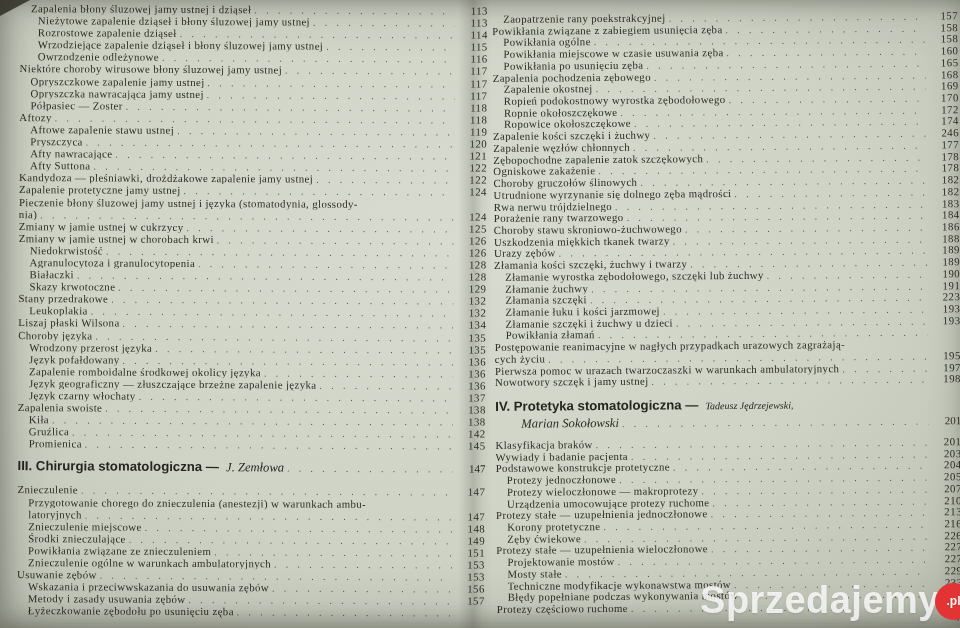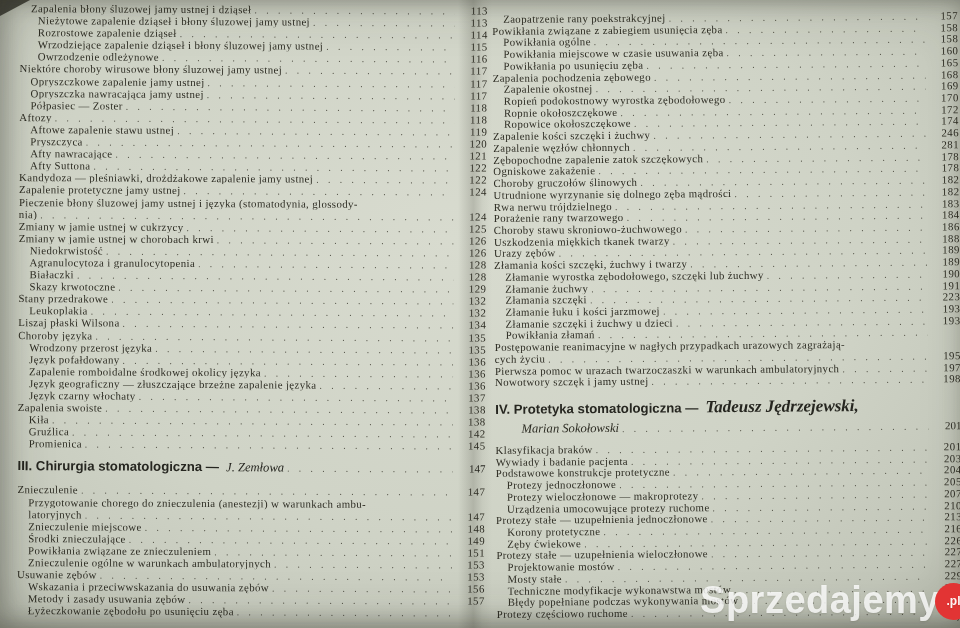--- a/index.html
+++ b/index.html
@@ -23,21 +23,21 @@
   .heading{display:flex;align-items:baseline;margin:9px 0 9px;white-space:nowrap;overflow:hidden;
     font-family:"Liberation Sans", sans-serif;font-weight:bold;font-size:13.2px;color:#262620;}
   .heading .author{font-weight:normal;font-style:italic;font-size:12.6px;margin-left:7px;
     font-family:"Liberation Serif", serif;}
   .heading .dots{flex:1 1 auto;overflow:hidden;color:#4a493e;letter-spacing:3.5px;margin:0 3px;
     font-size:9.5px;font-weight:normal;font-family:"Liberation Serif", serif;}
   .heading .pg{flex:0 0 30px;text-align:right;font-family:"Liberation Serif", serif;font-weight:normal;font-size:11px;}
   .heading2{margin:10px 0 8px;}
   .heading2 .line1{display:flex;align-items:baseline;font-family:"Liberation Sans", sans-serif;
     font-weight:bold;font-size:13.2px;color:#262620;white-space:nowrap;overflow:hidden;}
-  .heading2 .line1 .author{font-weight:bold;font-style:italic;font-size:17px;margin-left:7px;
+  .heading2 .line1 .author{font-weight:normal;font-style:italic;font-size:10px;margin-left:7px;
     font-family:"Liberation Serif", serif;}
   .heading2 .line2{display:flex;align-items:baseline;padding-left:26px;font-style:italic;font-size:12.6px;
     color:#2d2c23;margin-top:3px;white-space:nowrap;overflow:hidden;}
   .heading2 .line2 .dots{flex:1 1 auto;overflow:hidden;color:#4a493e;letter-spacing:3.5px;margin:0 3px;
     font-size:9.5px;font-style:normal;}
   .heading2 .line2 .pg{flex:0 0 30px;text-align:right;font-style:normal;font-size:11px;}
   .gutter{position:absolute;left:458px;top:0;bottom:0;width:34px;pointer-events:none;
     background:linear-gradient(90deg, rgba(52,52,42,0) 0%, rgba(52,52,42,0.20) 45%, rgba(52,52,42,0.06) 72%, rgba(52,52,42,0) 100%);}
   .vignette{position:absolute;inset:0;pointer-events:none;
     box-shadow:inset 0 0 55px rgba(42,42,32,0.22), inset -14px 0 22px rgba(42,42,32,0.25), inset 12px 0 18px rgba(42,42,32,0.14), inset 0 -10px 18px rgba(42,42,32,0.10);}
@@ -354,21 +354,21 @@
         <span class="pg">174</span>
       </div>
       <div class="row ind0">
         <span class="t">Zapalenie kości szczęki i żuchwy</span>
         <span class="dots">. . . . . . . . . . . . . . . . . . . . . . . . . . . . . . . . . . . . . . . . . . . . . . . . . . . . . . . . . . . . . . . . . . . . . . </span>
         <span class="pg">246</span>
       </div>
       <div class="row ind0">
         <span class="t">Zapalenie węzłów chłonnych</span>
         <span class="dots">. . . . . . . . . . . . . . . . . . . . . . . . . . . . . . . . . . . . . . . . . . . . . . . . . . . . . . . . . . . . . . . . . . . . . . </span>
-        <span class="pg">281</span>
+        <span class="pg">177</span>
       </div>
       <div class="row ind0">
         <span class="t">Zębopochodne zapalenie zatok szczękowych</span>
         <span class="dots">. . . . . . . . . . . . . . . . . . . . . . . . . . . . . . . . . . . . . . . . . . . . . . . . . . . . . . . . . . . . . . . . . . . . . . </span>
         <span class="pg">178</span>
       </div>
       <div class="row ind0">
         <span class="t">Ogniskowe zakażenie</span>
         <span class="dots">. . . . . . . . . . . . . . . . . . . . . . . . . . . . . . . . . . . . . . . . . . . . . . . . . . . . . . . . . . . . . . . . . . . . . . </span>
         <span class="pg">178</span>

